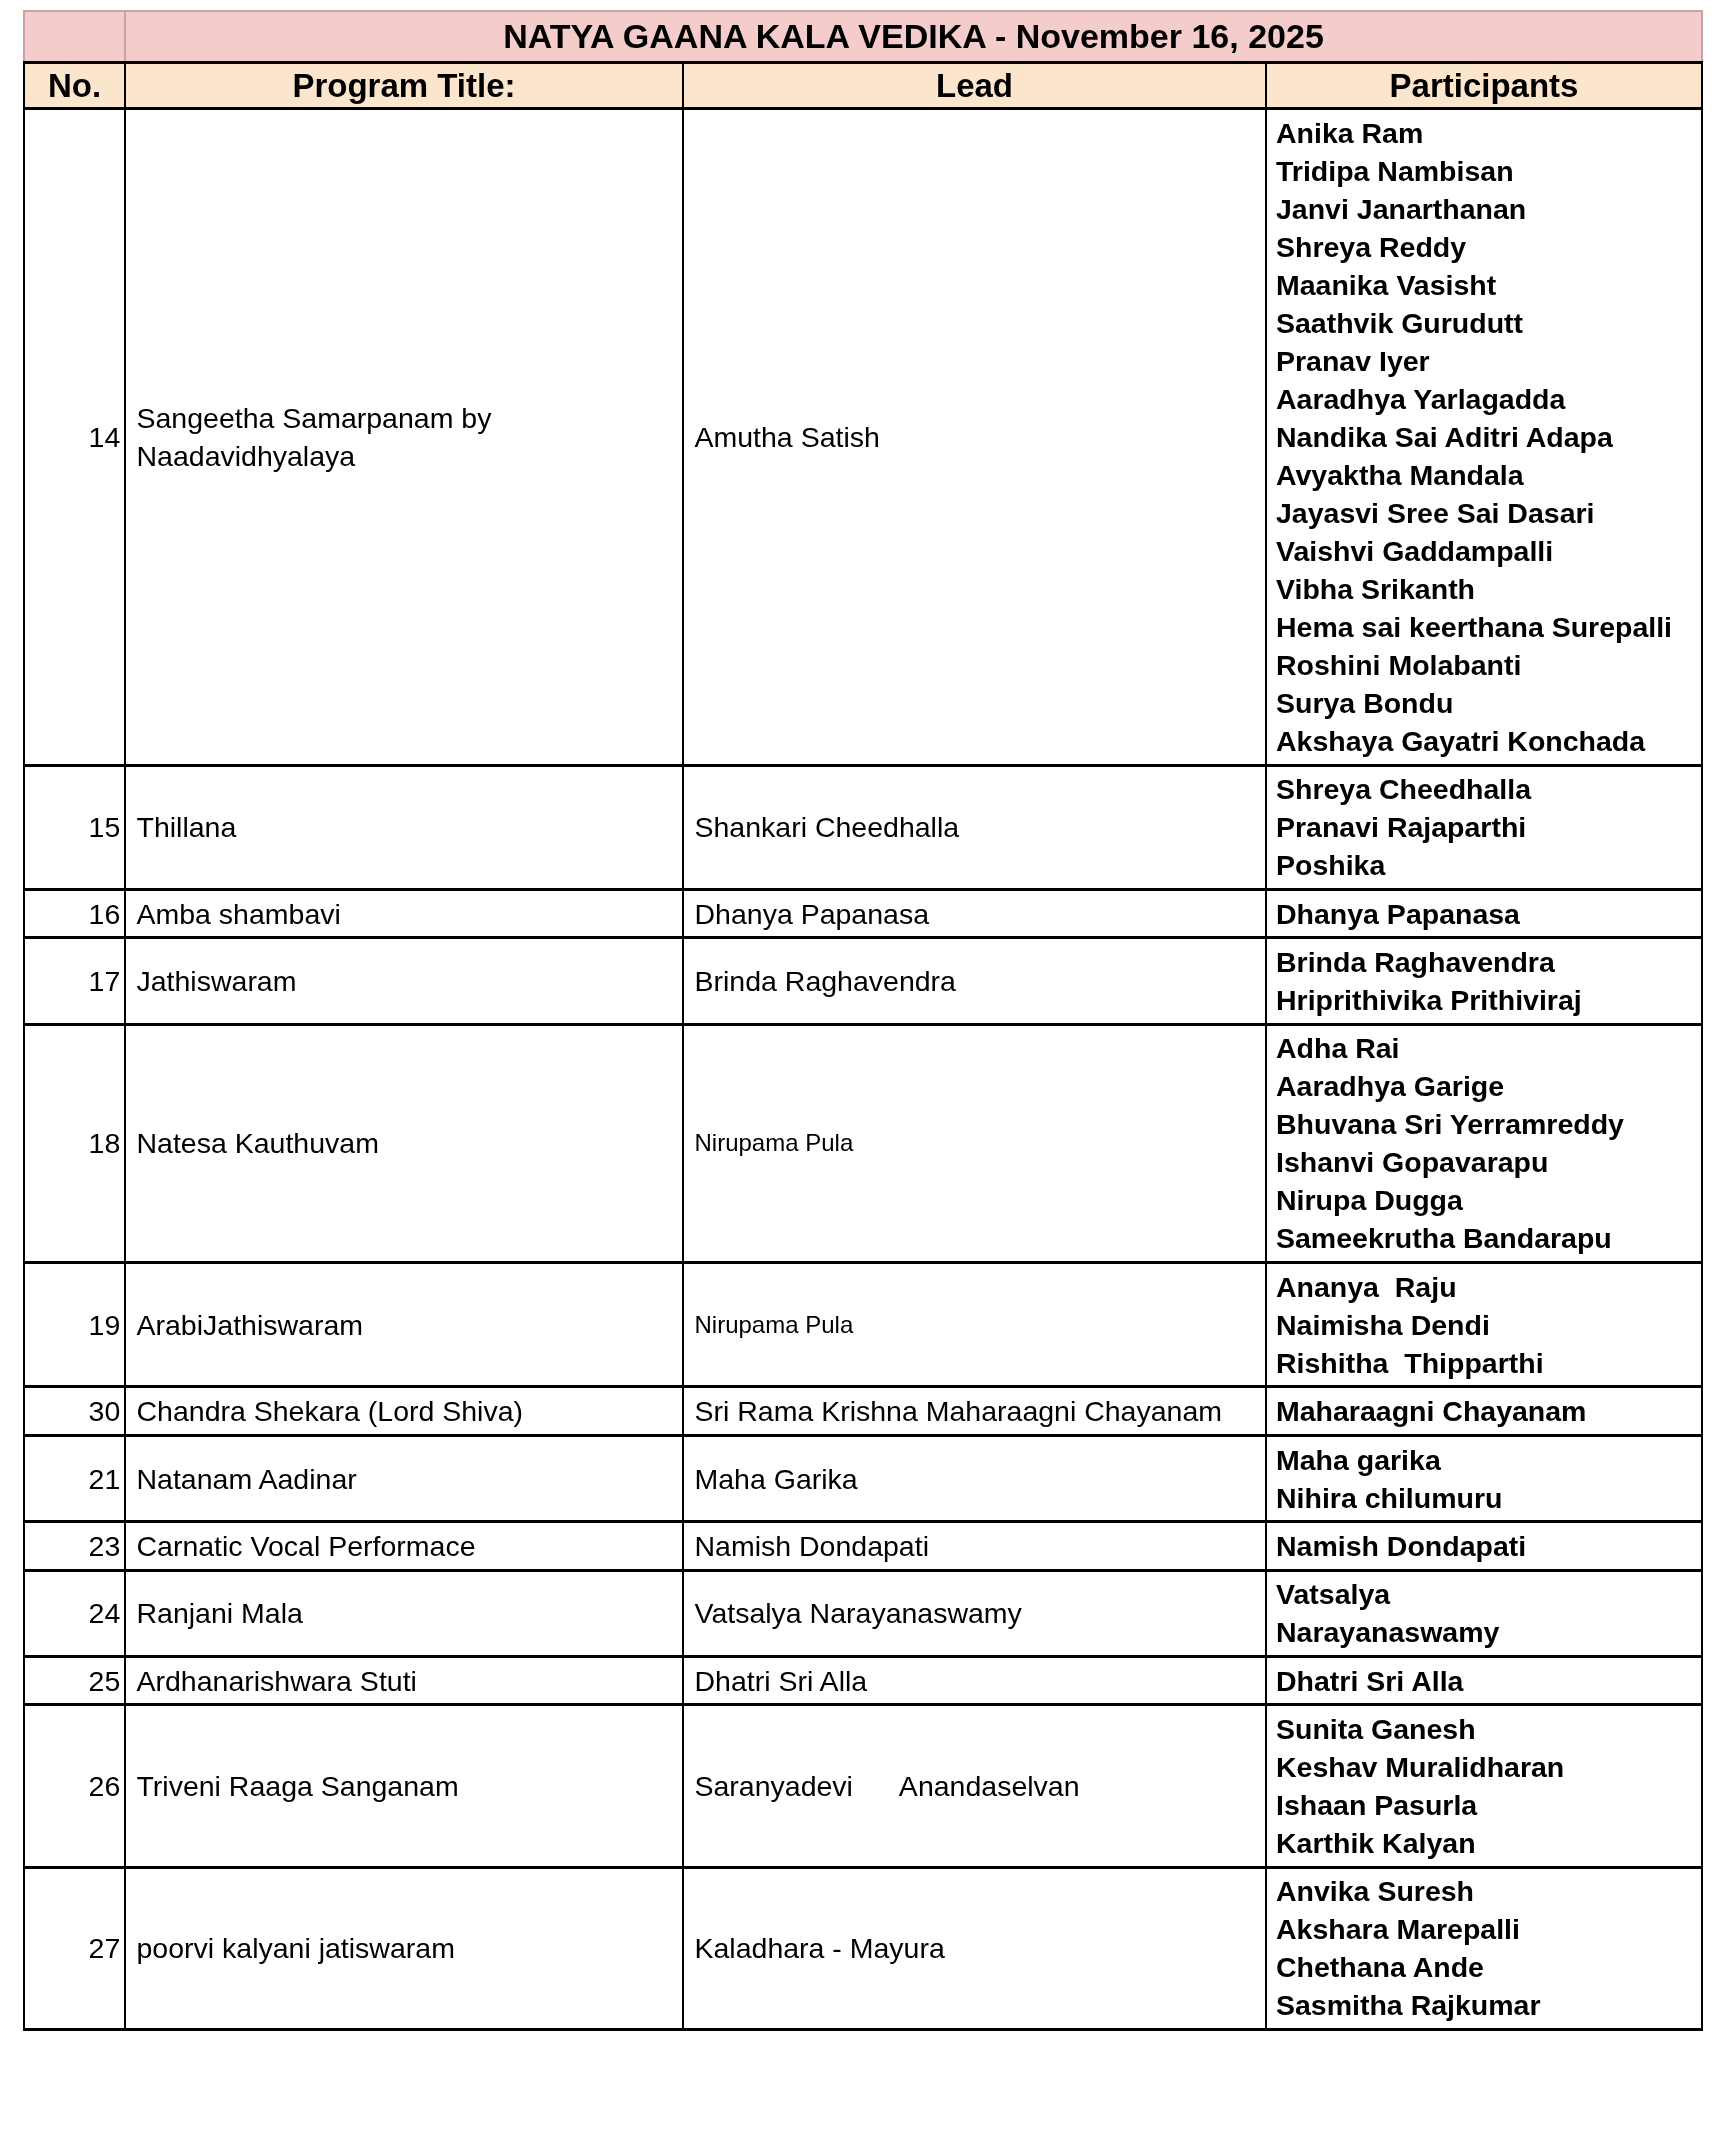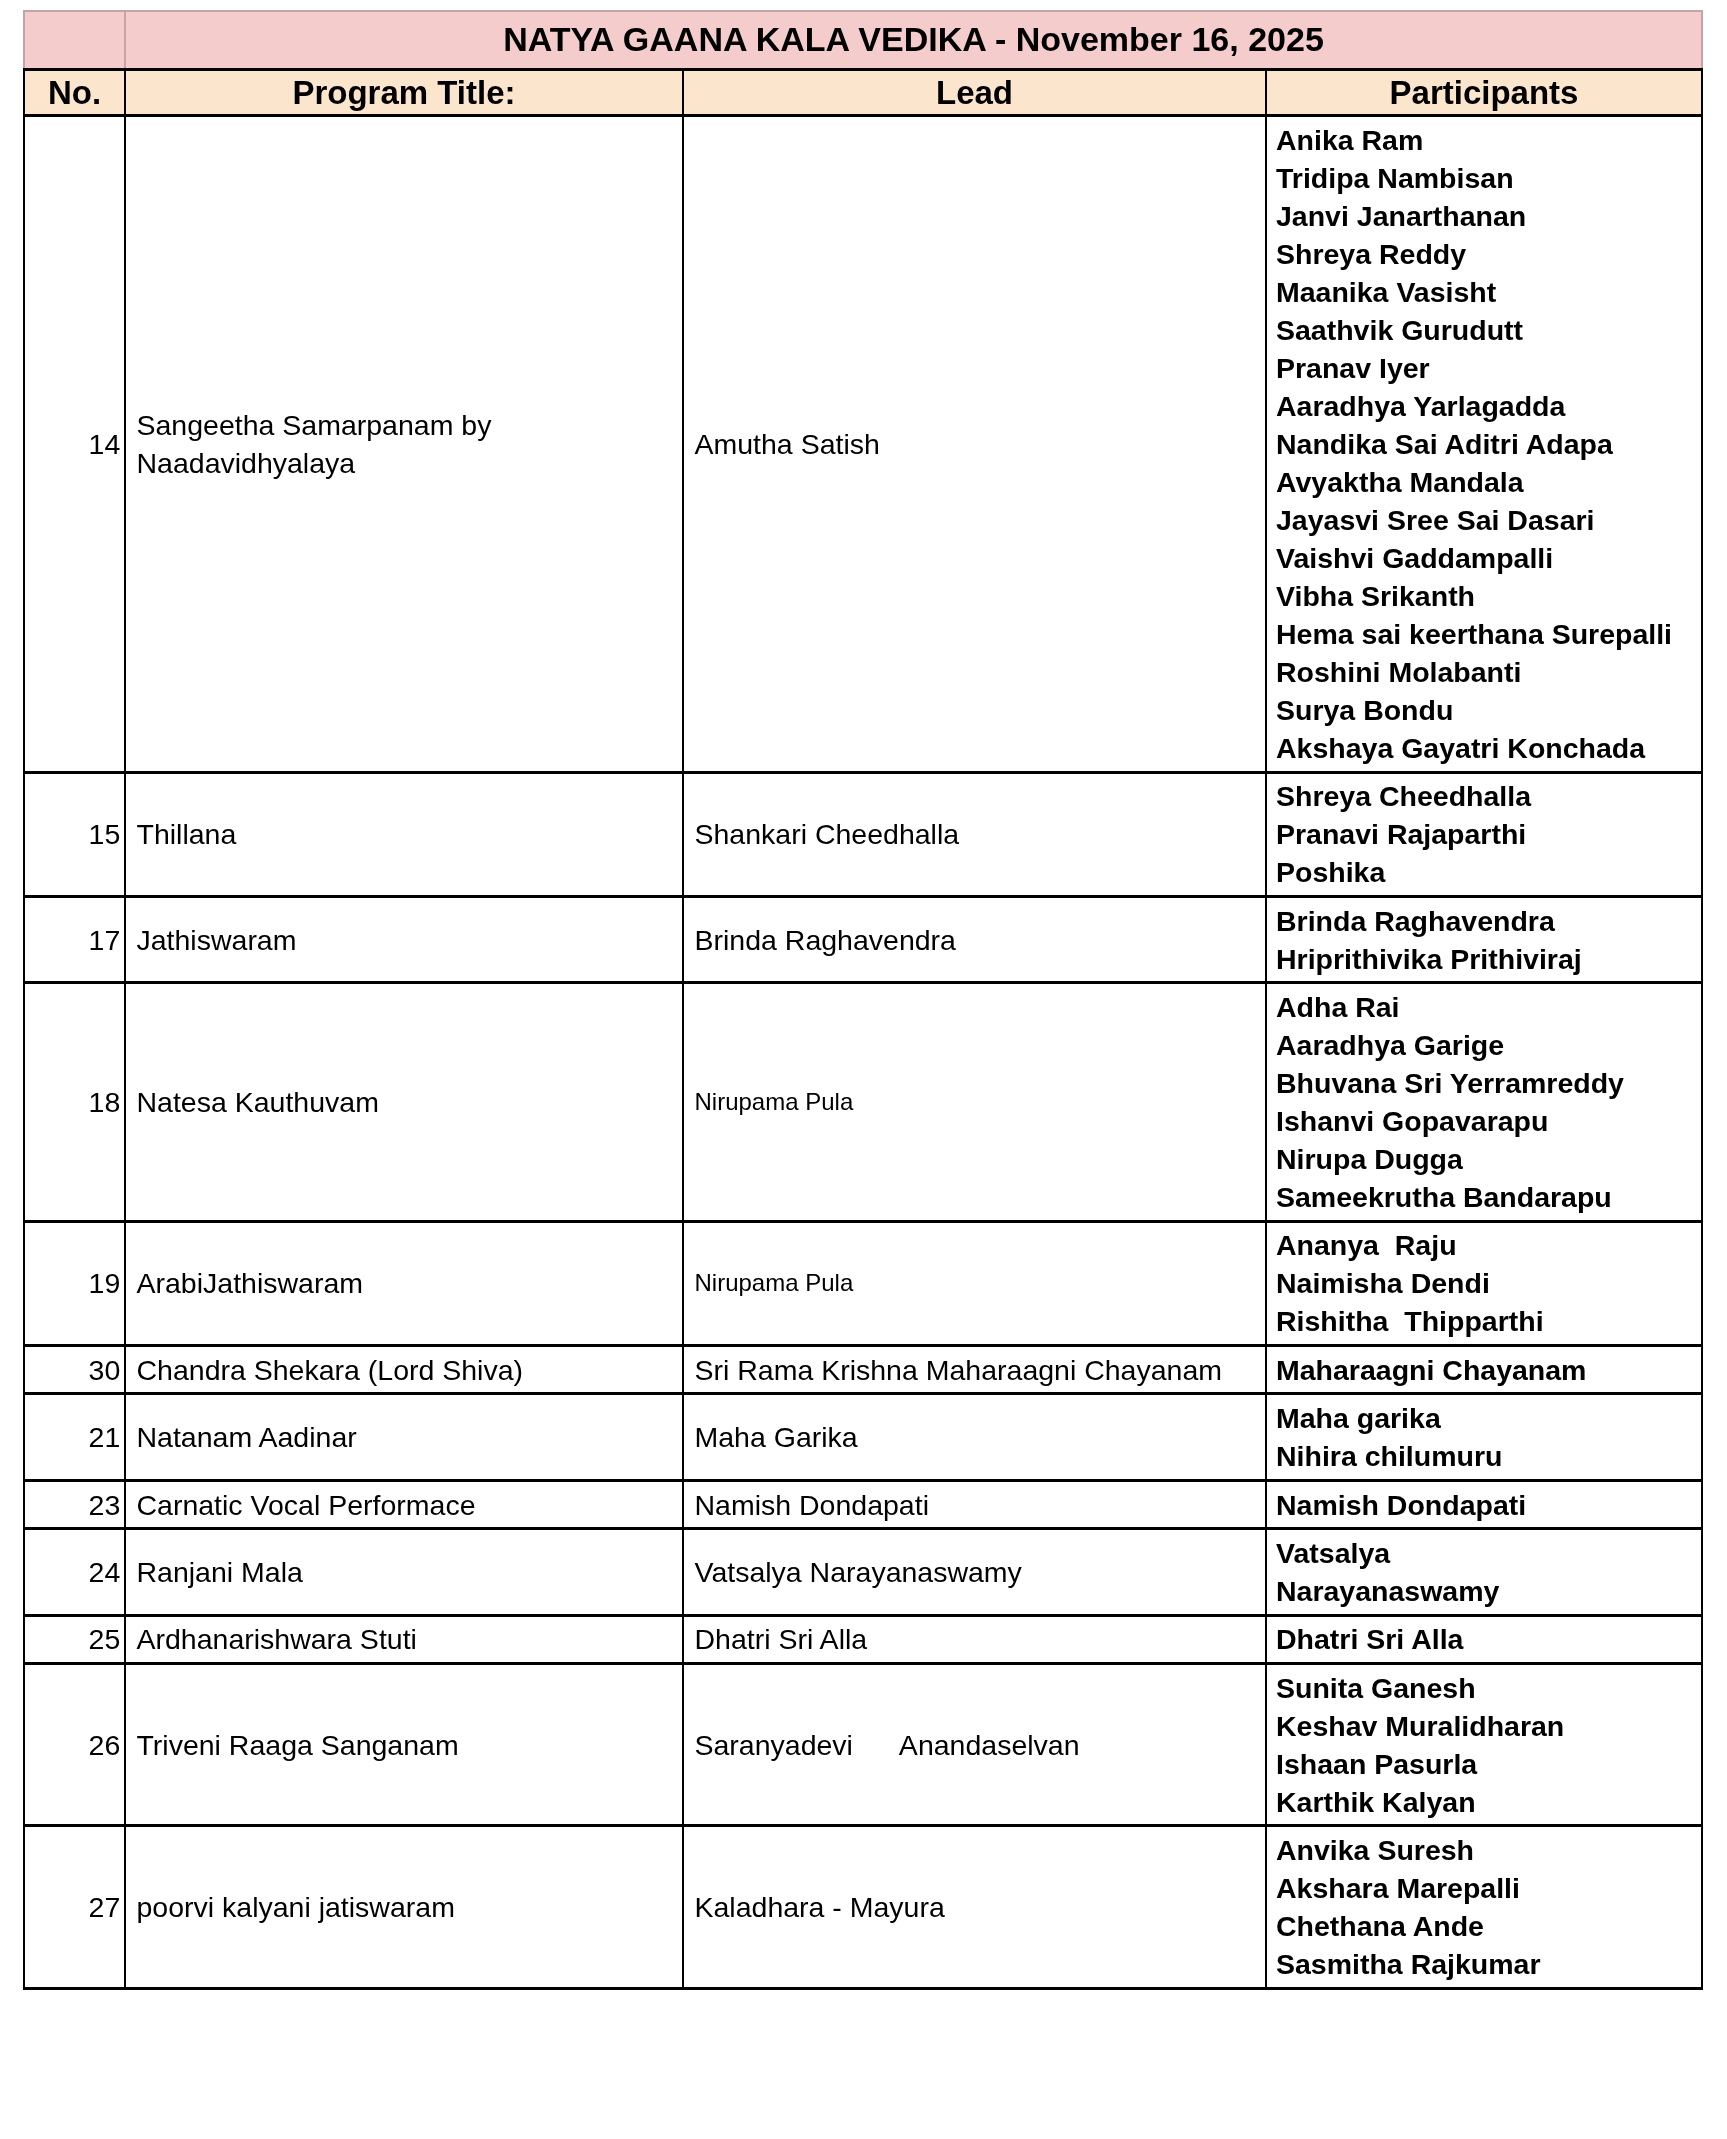--- a/index.html
+++ b/index.html
@@ -35,21 +35,21 @@
     vertical-align: middle;
     overflow: hidden;
     box-sizing: border-box;
   }
 
   
   .title-row td {
     background: var(--title-bg, #f4cccc);
     border: 2.2px solid var(--title-border, #c9a2a6);
     border-bottom: 3.7px solid #000000;
-    height: 59px;
+    height: 52px;
   }
   .sheet-title {
     font-size: 34px;
     font-weight: bold;
     text-align: center;
     letter-spacing: 0px;
   }
 
   
   .header-row th {
@@ -150,20 +150,28 @@
     <td class="no">15</td>
     <td class="program">Thillana</td>
     <td class="lead">Shankari Cheedhalla</td>
     <td class="participants">
             <div>Shreya Cheedhalla</div>
             <div>Pranavi Rajaparthi</div>
             <div>Poshika</div>
           </td>
   </tr>
         <tr>
+    <td class="no">16</td>
+    <td class="program">Amba shambavi</td>
+    <td class="lead">Dhanya Papanasa</td>
+    <td class="participants">
+            <div>Dhanya Papanasa</div>
+          </td>
+  </tr>
+        <tr>
     <td class="no">17</td>
     <td class="program">Jathiswaram</td>
     <td class="lead">Brinda Raghavendra</td>
     <td class="participants">
             <div>Brinda Raghavendra</div>
             <div>Hriprithivika Prithiviraj</div>
           </td>
   </tr>
         <tr>
     <td class="no">18</td>

